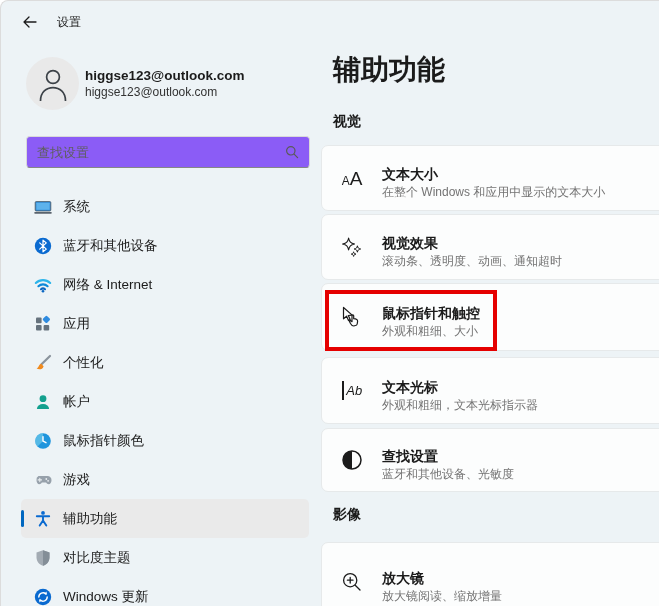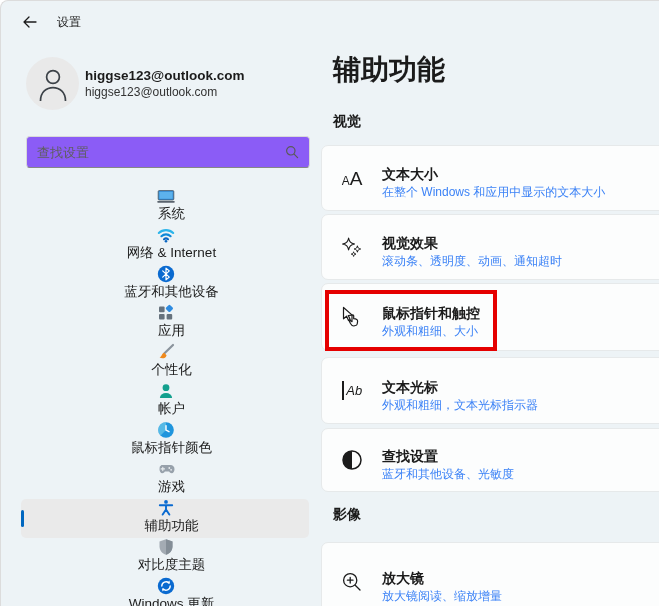--- a/index.html
+++ b/index.html
@@ -24,42 +24,42 @@
   .searchbox { position:absolute; left:25px; top:135px; width:284px; height:32px;
     background:#8b5cf6; border:1px solid #d9d9d9; border-bottom:1px solid #868686;
     border-radius:4px; display:flex; align-items:center; padding:0 10px; }
   .searchbox input { flex:1; border:none; outline:none; background:transparent;
     font-size:13px; color:#1b1b1b; font-family:inherit; }
   .searchbox input::placeholder { color:#5f5f5f; opacity:1; }
 
   
   .nav { position:absolute; left:20px; top:186px; width:288px; }
   .nav-item { position:relative; height:39px; display:flex; align-items:center;
-    padding-left:13px; border-radius:5px; cursor:pointer;flex-direction:column; }
+    padding-left:13px; border-radius:5px; cursor:pointer; }
   .nav-item .nicon { width:18px; height:18px; margin-right:11px; flex:0 0 18px;
     display:flex; align-items:center; justify-content:center; }
   .nav-item .nlabel { font-size:13.5px; }
   .nav-item.selected { background:#eaeaea; }
   .sel-pill { position:absolute; left:0; top:11px; width:3px; height:17px;
     border-radius:2px; background:#0067c0; }
 
   
   .page-title { position:absolute; left:332px; top:50px; font-size:28px; font-weight:600; }
   .sec-head { position:absolute; left:332px; font-size:14px; font-weight:600; }
   .sh1 { top:112px; } .sh2 { top:505px; }
 
   .card { position:absolute; left:320px; width:352px; background:#fcfdfd;
     border:1px solid #e6e9ea; border-radius:7px; display:flex; align-items:center;
     padding-left:17px; cursor:pointer; }
   .c1{top:144px;height:66px;} .c2{top:213px;height:66px;} .c3{top:282px;height:68px;}
   .c4{top:356px;height:67px;} .c5{top:427px;height:64px;} .c6{top:541px;height:80px;}
   .cicon { width:26px; height:26px; margin-right:17px; flex:0 0 26px;
     display:flex; align-items:center; justify-content:center; }
   .ctitle { font-size:14px; font-weight:600; line-height:20px;margin-top:9px; }
-  .csub { font-size:12px; color:#3b82f6; line-height:17px; }
+  .csub { font-size:12px; color:#737373; line-height:17px; }
 
   .aa-glyph { display:flex; align-items:flex-end; font-weight:400; }
   .aa-glyph .a1 { font-size:12px; line-height:12px; }
   .aa-glyph .a2 { font-size:19px; line-height:17px; }
   .tc-glyph { display:flex; align-items:center; gap:2px; font-size:13px;font-style:italic; }
   .tc-glyph .bar { width:2.5px; height:19px; background:#1b1b1b; display:inline-block; }
 
   .annotation { position:absolute; left:324px; top:289px; width:172px; height:61px;
     border:4px solid #e50000; z-index:5; pointer-events:none; }
 </style>
@@ -107,42 +107,42 @@
             <rect x="2.4" y="4.8" width="13.2" height="7" rx="0.5" fill="#5db2ec"></rect>
             <rect x="0.2" y="13.9" width="17.6" height="1.8" rx="0.9" fill="#59636d"></rect>
           </svg>
         </span>
       <span class="nlabel">系统</span>
     </div>
 
     <div class="nav-item">
       <span class="nicon">
           <svg width="18" height="18" viewBox="0 0 18 18">
+            <circle cx="9" cy="9" r="8.2" fill="#0a6ad0"></circle>
+            <path d="M5.7 5.9 L12.3 12.1 L9 14.8 V3.2 L12.3 5.9 L5.7 12.1" fill="none" stroke="#fff" stroke-width="1.2" stroke-linejoin="round" stroke-linecap="round"></path>
+          </svg>
+        </span>
+      <span class="nlabel">蓝牙和其他设备</span>
+    </div>
+
+    <div class="nav-item">
+      <span class="nicon">
+          <svg width="18" height="18" viewBox="0 0 18 18">
             <path d="M1.8 7 A10.5 10.5 0 0 1 16.2 7" fill="none" stroke="#2cb4ea" stroke-width="2.1" stroke-linecap="round"></path>
             <path d="M4.4 10.2 A6.8 6.8 0 0 1 13.6 10.2" fill="none" stroke="#0d88d8" stroke-width="2.1" stroke-linecap="round"></path>
             <path d="M7 13.2 A3.1 3.1 0 0 1 11 13.2" fill="none" stroke="#0a66c2" stroke-width="2.1" stroke-linecap="round"></path>
             <circle cx="9" cy="15.2" r="1.3" fill="#0a66c2"></circle>
           </svg>
         </span>
       <span class="nlabel">网络 &amp; Internet</span>
     </div>
 
     <div class="nav-item">
       <span class="nicon">
           <svg width="18" height="18" viewBox="0 0 18 18">
-            <circle cx="9" cy="9" r="8.2" fill="#0a6ad0"></circle>
-            <path d="M5.7 5.9 L12.3 12.1 L9 14.8 V3.2 L12.3 5.9 L5.7 12.1" fill="none" stroke="#fff" stroke-width="1.2" stroke-linejoin="round" stroke-linecap="round"></path>
-          </svg>
-        </span>
-      <span class="nlabel">蓝牙和其他设备</span>
-    </div>
-
-    <div class="nav-item">
-      <span class="nicon">
-          <svg width="18" height="18" viewBox="0 0 18 18">
             <rect x="2" y="2.6" width="5.6" height="5.6" rx="1" fill="#66727d"></rect>
             <rect x="2" y="10" width="5.6" height="5.6" rx="1" fill="#66727d"></rect>
             <rect x="9.6" y="10" width="5.6" height="5.6" rx="1" fill="#66727d"></rect>
             <rect x="9.5" y="1.5" width="5.8" height="5.8" rx="1.2" fill="#2e8be0" transform="rotate(45 12.4 4.4)"></rect>
           </svg>
         </span>
       <span class="nlabel">应用</span>
     </div>
 
     <div class="nav-item">

